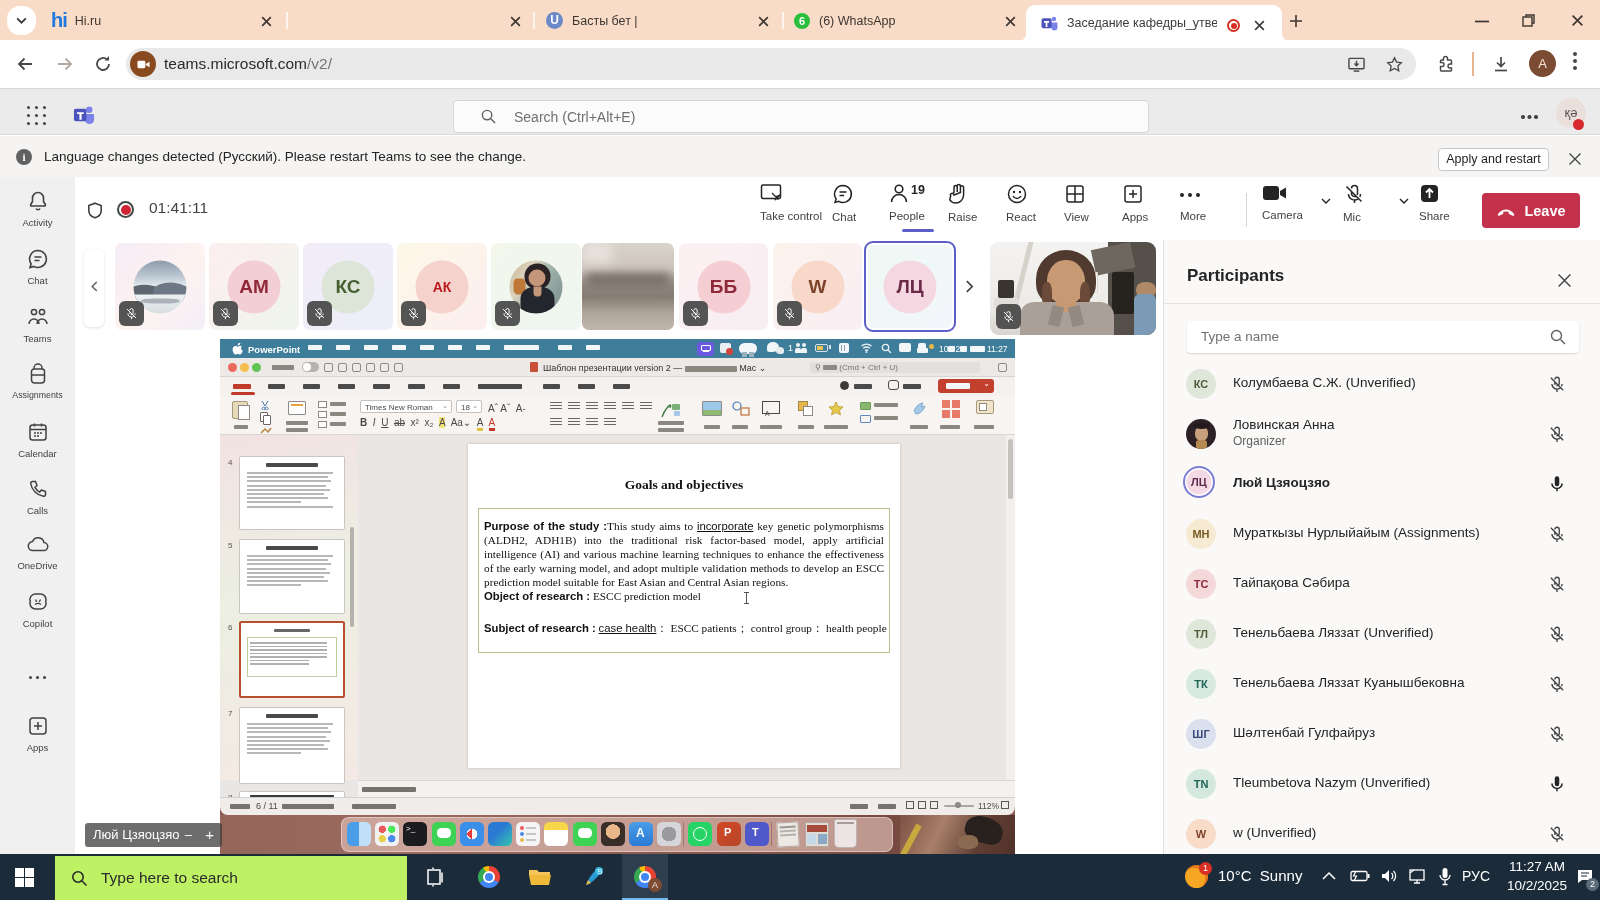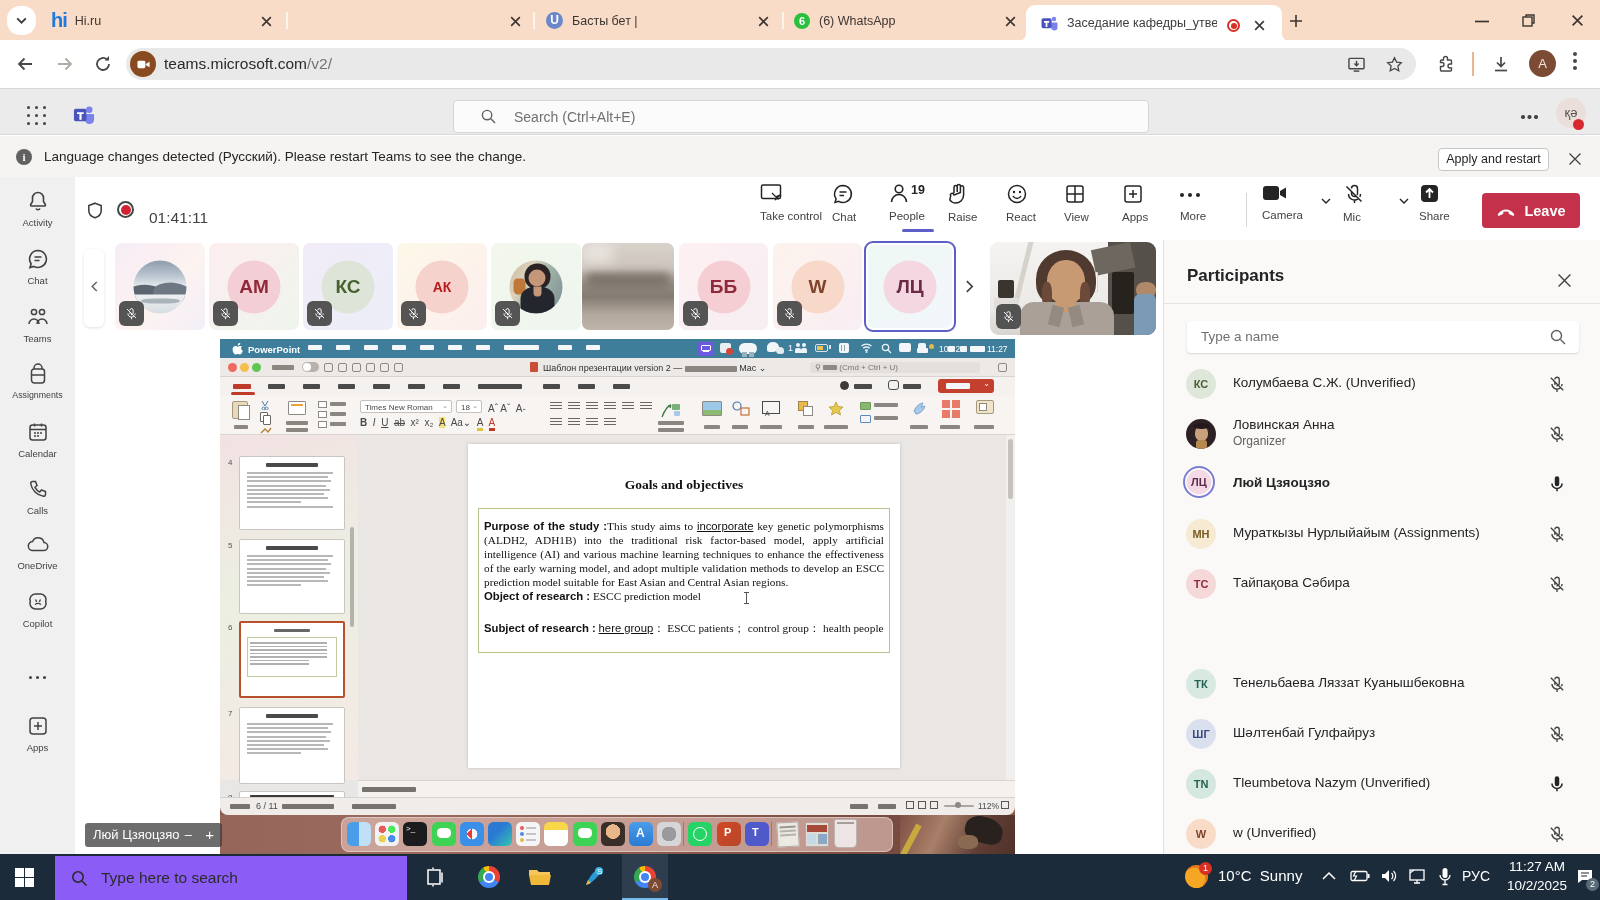--- a/index.html
+++ b/index.html
@@ -219,21 +219,21 @@
             <rect x="3" y="3" width="16" height="16" rx="3" fill="none" stroke="#424242" stroke-width="1.5"></rect>
             <path d="M11 7v8M7 11h8" stroke="#424242" stroke-width="1.5"></path>
           </svg><div class="raillabel">Apps</div></div>
   </div>
 
   <svg class="abs" style="left:87px;top:25px;" width="16" height="17" viewBox="0 0 20 22">
         <path d="M10 1.5l8 3v6.5c0 4.5-3.2 8-8 9.5-4.8-1.5-8-5-8-9.5V4.5z" fill="none" stroke="#3c3c3c" stroke-width="2"></path>
       </svg>
   <div class="abs" style="left:117px;top:24px;width:17px;height:17px;border-radius:50%;border:2.2px solid #414a44;background:#fff;box-sizing:border-box;"></div>
   <div class="abs" style="left:120.5px;top:27.5px;width:10px;height:10px;border-radius:50%;background:#cf2434;"></div>
-  <div class="abs" style="left:149px;top:32px;font-size:15.5px;color:#424242;">01:41:11</div>
+  <div class="abs" style="left:149px;top:22px;font-size:15.5px;color:#424242;">01:41:11</div>
   <div class="mbtn" style="left:760px;width:66px;"><svg width="24" height="21" viewBox="0 0 24 21">
           <rect x="1.5" y="2" width="19" height="13.5" rx="1.5" fill="none" stroke="#242424" stroke-width="1.5"></rect>
           <path d="M12 10l6.5 6.5M15 17.2l1.6-3.8 3.8-1.6z" fill="#242424" stroke="#242424" stroke-width="1.2"></path>
         </svg><div class="lbl">Take control</div></div>
   <div class="mbtn" style="left:832px;"><svg width="22" height="22" viewBox="0 0 22 22">
           <path d="M11 2.5a8.5 8.5 0 1 1-4.3 15.9L3 19.5l1.1-3.7A8.5 8.5 0 0 1 11 2.5z" fill="none" stroke="#242424" stroke-width="1.5"></path>
           <path d="M7.5 9h7M7.5 12.5h4.5" stroke="#242424" stroke-width="1.4"></path>
         </svg><div class="lbl">Chat</div></div>
   <div class="mbtn" style="left:889px;">
     <svg width="20" height="21" viewBox="0 0 20 21">
@@ -628,21 +628,21 @@
 </div>
 <div class="abs" style="left:130px;top:188px;width:4px;height:100px;background:#b5b1ad;border-radius:2px;"></div>
 <div class="abs" style="left:248px;top:105px;width:432px;height:324px;background:#fff;box-shadow:0 0 3px rgba(0,0,0,0.18);"></div>
 <div class="abs" style="left:248px;top:138px;width:432px;text-align:center;font-family:'Liberation Serif',serif;font-size:13.5px;font-weight:bold;color:#111;">Goals and objectives</div>
 <div class="abs" style="left:258px;top:169px;width:412px;height:145px;border:1px solid #b8c48e;"></div>
 <div class="abs" style="left:264px;top:180px;width:400px;font-family:'Liberation Serif',serif;font-size:11.3px;line-height:14px;color:#111;text-align:justify;"><b>Purpose of the study :</b>This study aims to <u>incorporate</u> key genetic polymorphisms (ALDH2, ADH1B) into the traditional risk factor-based model, apply artificial intelligence (AI) and various machine learning techniques to enhance the effectiveness of the early warning model, and adopt multiple validation methods to develop an ESCC prediction model suitable for East Asian and Central Asian regions.</div>
 <div class="abs" style="left:264px;top:251px;font-family:'Liberation Serif',serif;font-size:11.3px;color:#111;"><b>Object of research :</b> ESCC prediction model</div>
         <div class="abs" style="left:526px;top:254px;width:1.2px;height:10px;background:#555;"></div>
         <div class="abs" style="left:524px;top:253px;width:5px;height:1.2px;background:#555;"></div>
         <div class="abs" style="left:524px;top:263.5px;width:5px;height:1.2px;background:#555;"></div>
-<div class="abs" style="left:264px;top:282px;font-family:'Liberation Serif',serif;font-size:11.3px;color:#111;"><b>Subject of research :</b> <u>here group</u>： ESCC patients； control group： health people</div>
+<div class="abs" style="left:264px;top:282px;font-family:'Liberation Serif',serif;font-size:11.3px;color:#111;"><b>Subject of research :</b> <u>case health</u>： ESCC patients； control group： health people</div>
 <div class="abs" style="left:138px;top:441px;width:657px;height:17px;background:#f4f1ef;border-top:1px solid #d8d5d2;"></div>
 <span class="zh abs" style="left:142px;top:448px;width:54px;height:5px;background:#76726e;"></span>
 <div class="abs" style="left:0;top:468px;width:795px;height:8px;background:#8a5c50;"></div>
         <div class="abs" style="left:0;top:458px;width:795px;height:18px;background:#efecea;border-top:1px solid #d5d1ce;border-radius:0 0 8px 8px;"></div>
 <span class="zh abs" style="left:10px;top:465px;width:20px;height:5px;background:#76726e;"></span>
 <div class="abs" style="left:36px;top:462px;font-size:9px;color:#4a4a4a;">6 / 11</div>
 <span class="zh abs" style="left:62px;top:465px;width:52px;height:5px;background:#76726e;"></span>
 <span class="zh abs" style="left:132px;top:465px;width:44px;height:5px;background:#76726e;"></span>
 <span class="zh abs" style="left:630px;top:465px;width:18px;height:5px;background:#76726e;"></span>
 <span class="zh abs" style="left:658px;top:465px;width:18px;height:5px;background:#76726e;"></span>
@@ -751,20 +751,27 @@
             <path d="M6 4a2 2 0 0 1 4 0v3.5a2 2 0 0 1-2.6 1.9M6 6.5v1a2 2 0 0 0 .5 1.3M3.5 8a4.5 4.5 0 0 0 7.3 3.5M12.5 8a4.5 4.5 0 0 1-.5 2M8 12.5V15M2.5 2.5l11 11" fill="none" stroke="#424242" stroke-width="1.2"></path>
           </svg>
         </div>
 <div class="prow" style="top:319px;">
           <div class="pavatar" style="background:#f4d8da;color:#8f2838;">ТС</div>
           <div class="pname" style="">Тайпақова Сәбира</div>
           <svg class="pmic" width="17" height="17" viewBox="0 0 16 16">
             <path d="M6 4a2 2 0 0 1 4 0v3.5a2 2 0 0 1-2.6 1.9M6 6.5v1a2 2 0 0 0 .5 1.3M3.5 8a4.5 4.5 0 0 0 7.3 3.5M12.5 8a4.5 4.5 0 0 1-.5 2M8 12.5V15M2.5 2.5l11 11" fill="none" stroke="#424242" stroke-width="1.2"></path>
           </svg>
         </div>
+<div class="prow" style="top:369px;">
+          <div class="pavatar" style="background:#dfe6da;color:#4a5d35;">ТЛ</div>
+          <div class="pname" style="">Тенельбаева Ляззат (Unverified)</div>
+          <svg class="pmic" width="17" height="17" viewBox="0 0 16 16">
+            <path d="M6 4a2 2 0 0 1 4 0v3.5a2 2 0 0 1-2.6 1.9M6 6.5v1a2 2 0 0 0 .5 1.3M3.5 8a4.5 4.5 0 0 0 7.3 3.5M12.5 8a4.5 4.5 0 0 1-.5 2M8 12.5V15M2.5 2.5l11 11" fill="none" stroke="#424242" stroke-width="1.2"></path>
+          </svg>
+        </div>
 <div class="prow" style="top:419px;">
           <div class="pavatar" style="background:#d8e9e2;color:#1f6352;">ТК</div>
           <div class="pname" style="">Тенельбаева Ляззат Куанышбековна</div>
           <svg class="pmic" width="17" height="17" viewBox="0 0 16 16">
             <path d="M6 4a2 2 0 0 1 4 0v3.5a2 2 0 0 1-2.6 1.9M6 6.5v1a2 2 0 0 0 .5 1.3M3.5 8a4.5 4.5 0 0 0 7.3 3.5M12.5 8a4.5 4.5 0 0 1-.5 2M8 12.5V15M2.5 2.5l11 11" fill="none" stroke="#424242" stroke-width="1.2"></path>
           </svg>
         </div>
 <div class="prow" style="top:469px;">
           <div class="pavatar" style="background:#dbe0ee;color:#3a4a7a;">ШГ</div>
           <div class="pname" style="">Шәлтенбай Гулфайруз</div>
@@ -785,21 +792,21 @@
           <div class="pname" style="">w (Unverified)</div>
           <svg class="pmic" width="17" height="17" viewBox="0 0 16 16">
             <path d="M6 4a2 2 0 0 1 4 0v3.5a2 2 0 0 1-2.6 1.9M6 6.5v1a2 2 0 0 0 .5 1.3M3.5 8a4.5 4.5 0 0 0 7.3 3.5M12.5 8a4.5 4.5 0 0 1-.5 2M8 12.5V15M2.5 2.5l11 11" fill="none" stroke="#424242" stroke-width="1.2"></path>
           </svg>
         </div>
   </div>
 </div>
 
 <div class="abs" id="taskbar">
   <div style="position:absolute;left:15px;top:14px;width:8.5px;height:8.5px;background:#fff;box-shadow:10px 0 0 #fff,0 10px 0 #fff,10px 10px 0 #fff;"></div>
-  <div style="position:absolute;left:55px;top:2px;width:352px;height:44px;background:#8b5cf6;display:flex;align-items:center;">
+  <div style="position:absolute;left:55px;top:2px;width:352px;height:44px;background:#bef264;display:flex;align-items:center;">
     <svg style="margin-left:16px;" width="17" height="17" viewBox="0 0 17 17">
           <circle cx="7" cy="7" r="5.2" fill="none" stroke="#2b2b2b" stroke-width="1.6"></circle>
           <path d="M11 11l4.5 4.5" stroke="#2b2b2b" stroke-width="1.6"></path>
         </svg>
     <span style="margin-left:13px;font-size:15.5px;color:#2b2b2b;">Type here to search</span>
       </div>
   <svg style="position:absolute;left:425px;top:13px;" width="21" height="20" viewBox="0 0 21 20">
         <rect x="3" y="3" width="12" height="14" fill="none" stroke="#fff" stroke-width="1.5"></rect>
         <path d="M17 5.5v10M8 0.5v1.5M8 18v1.5" stroke="#fff" stroke-width="1.5"></path>
       </svg>

